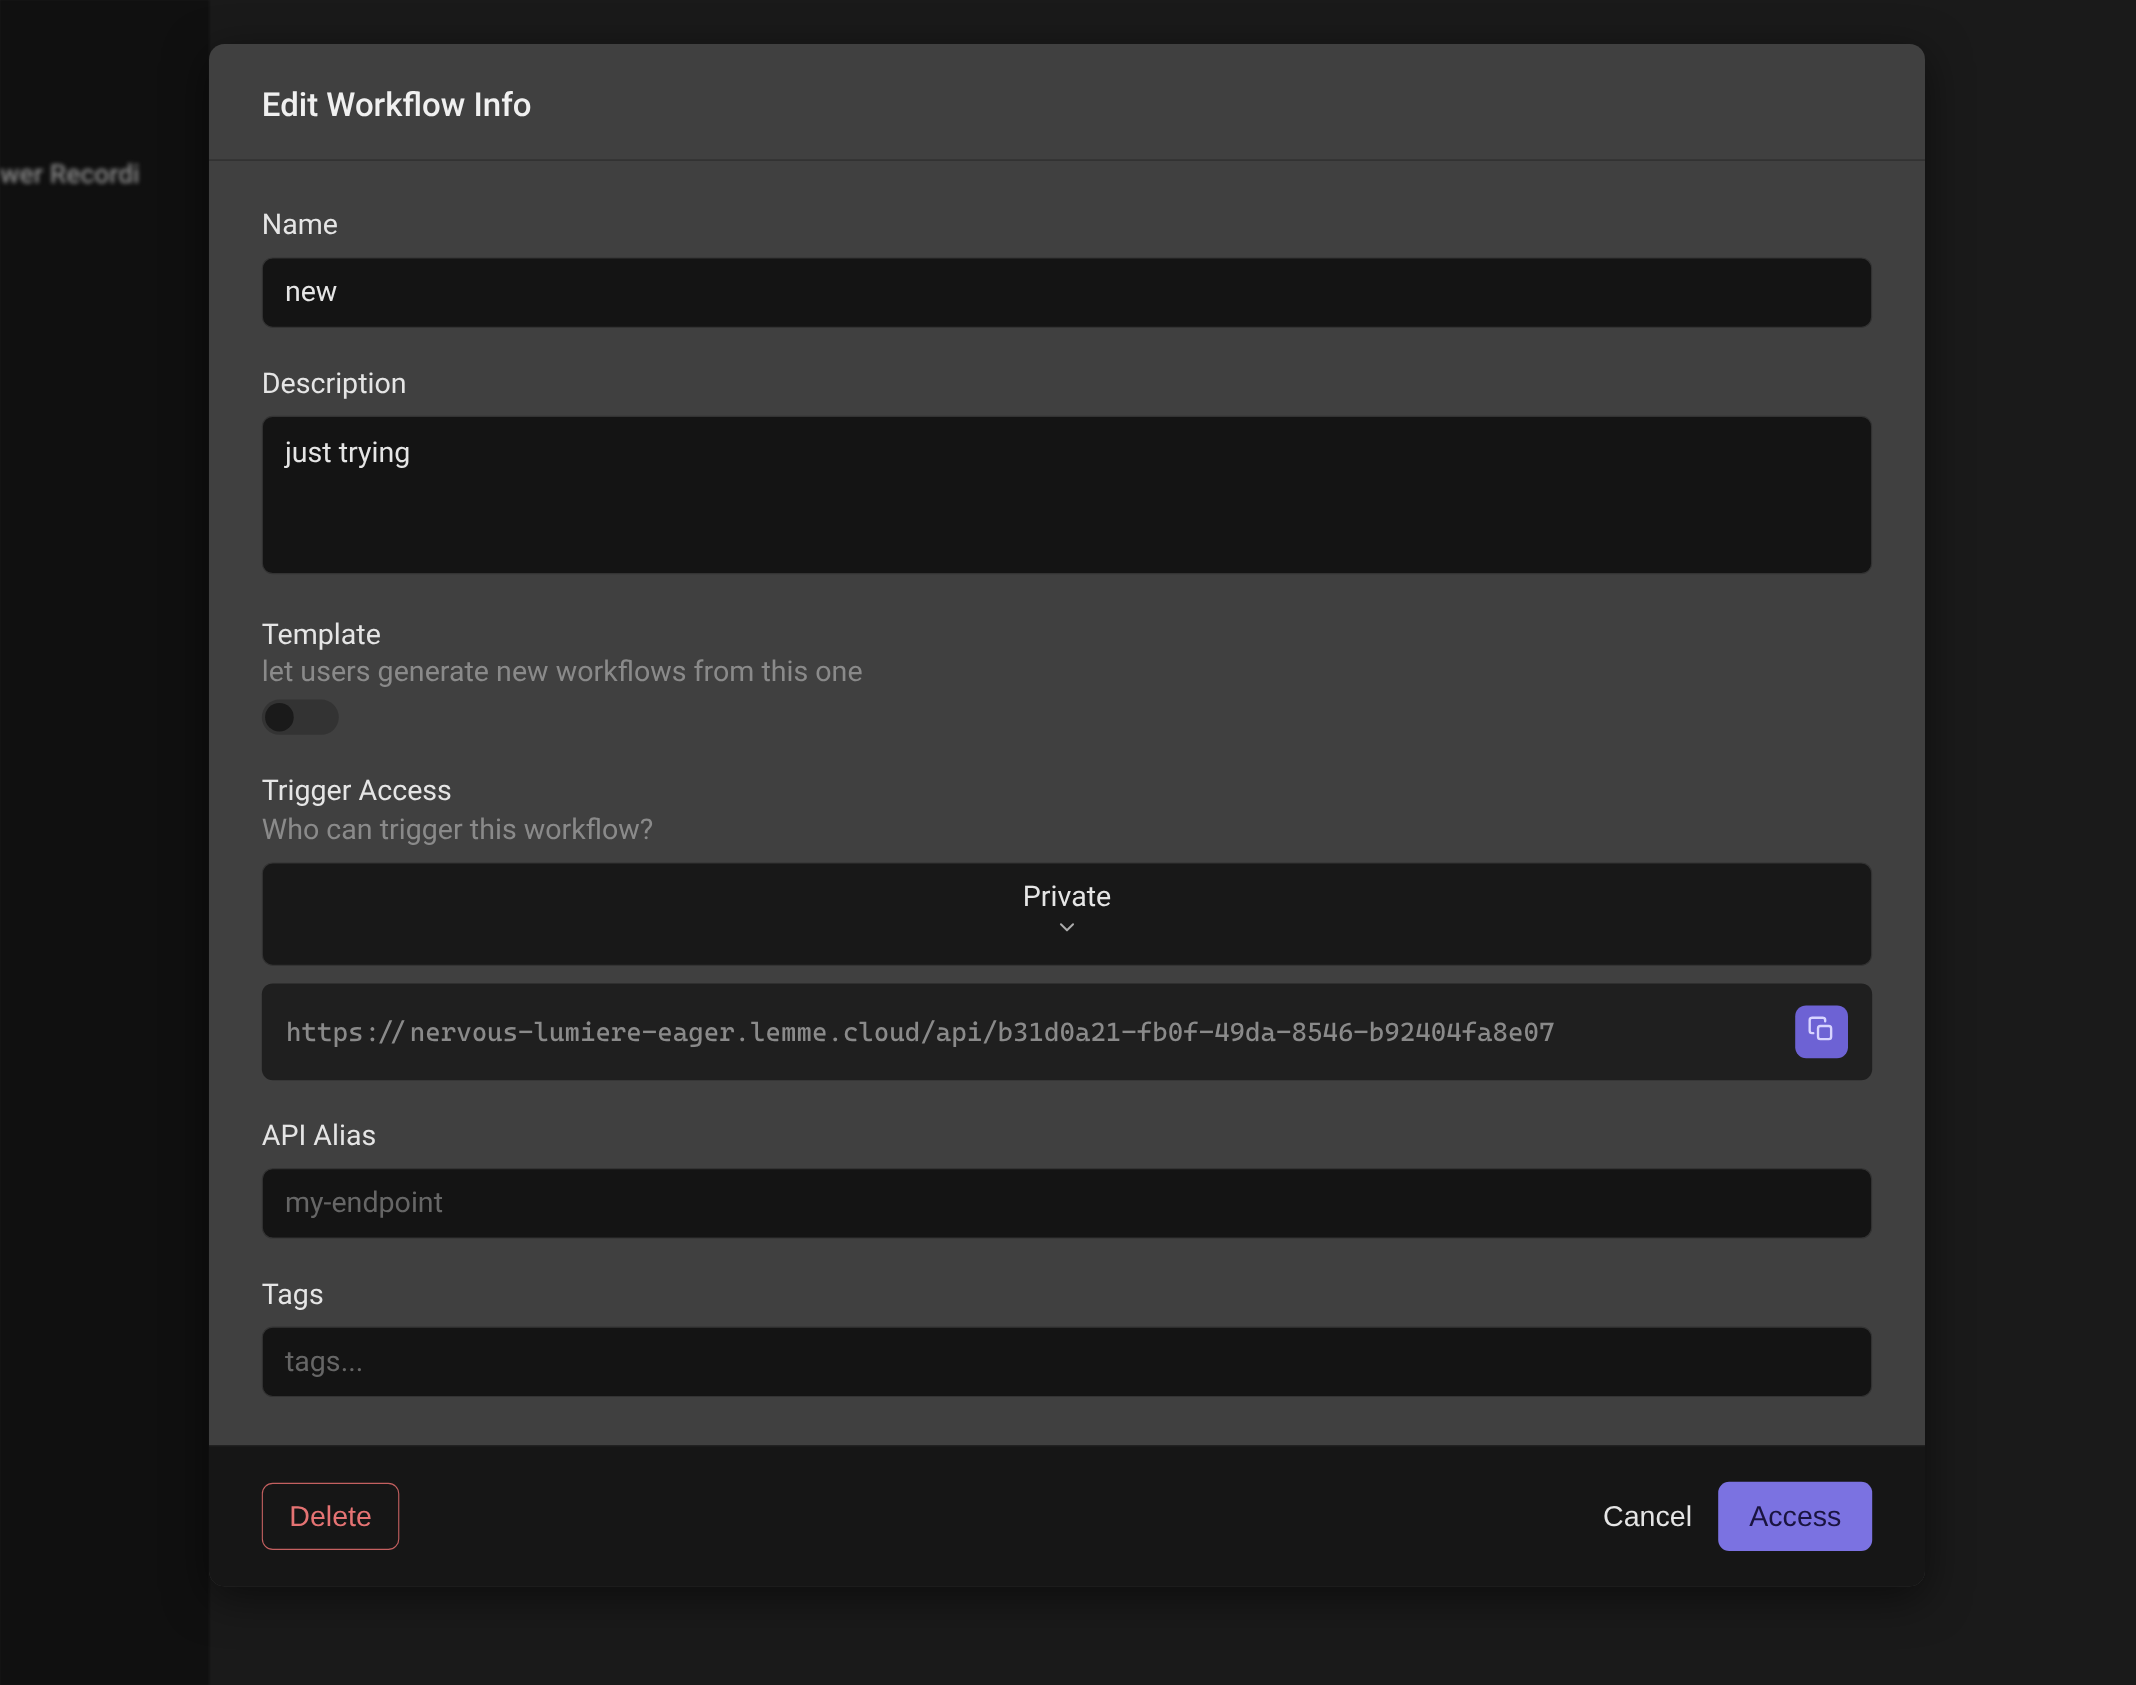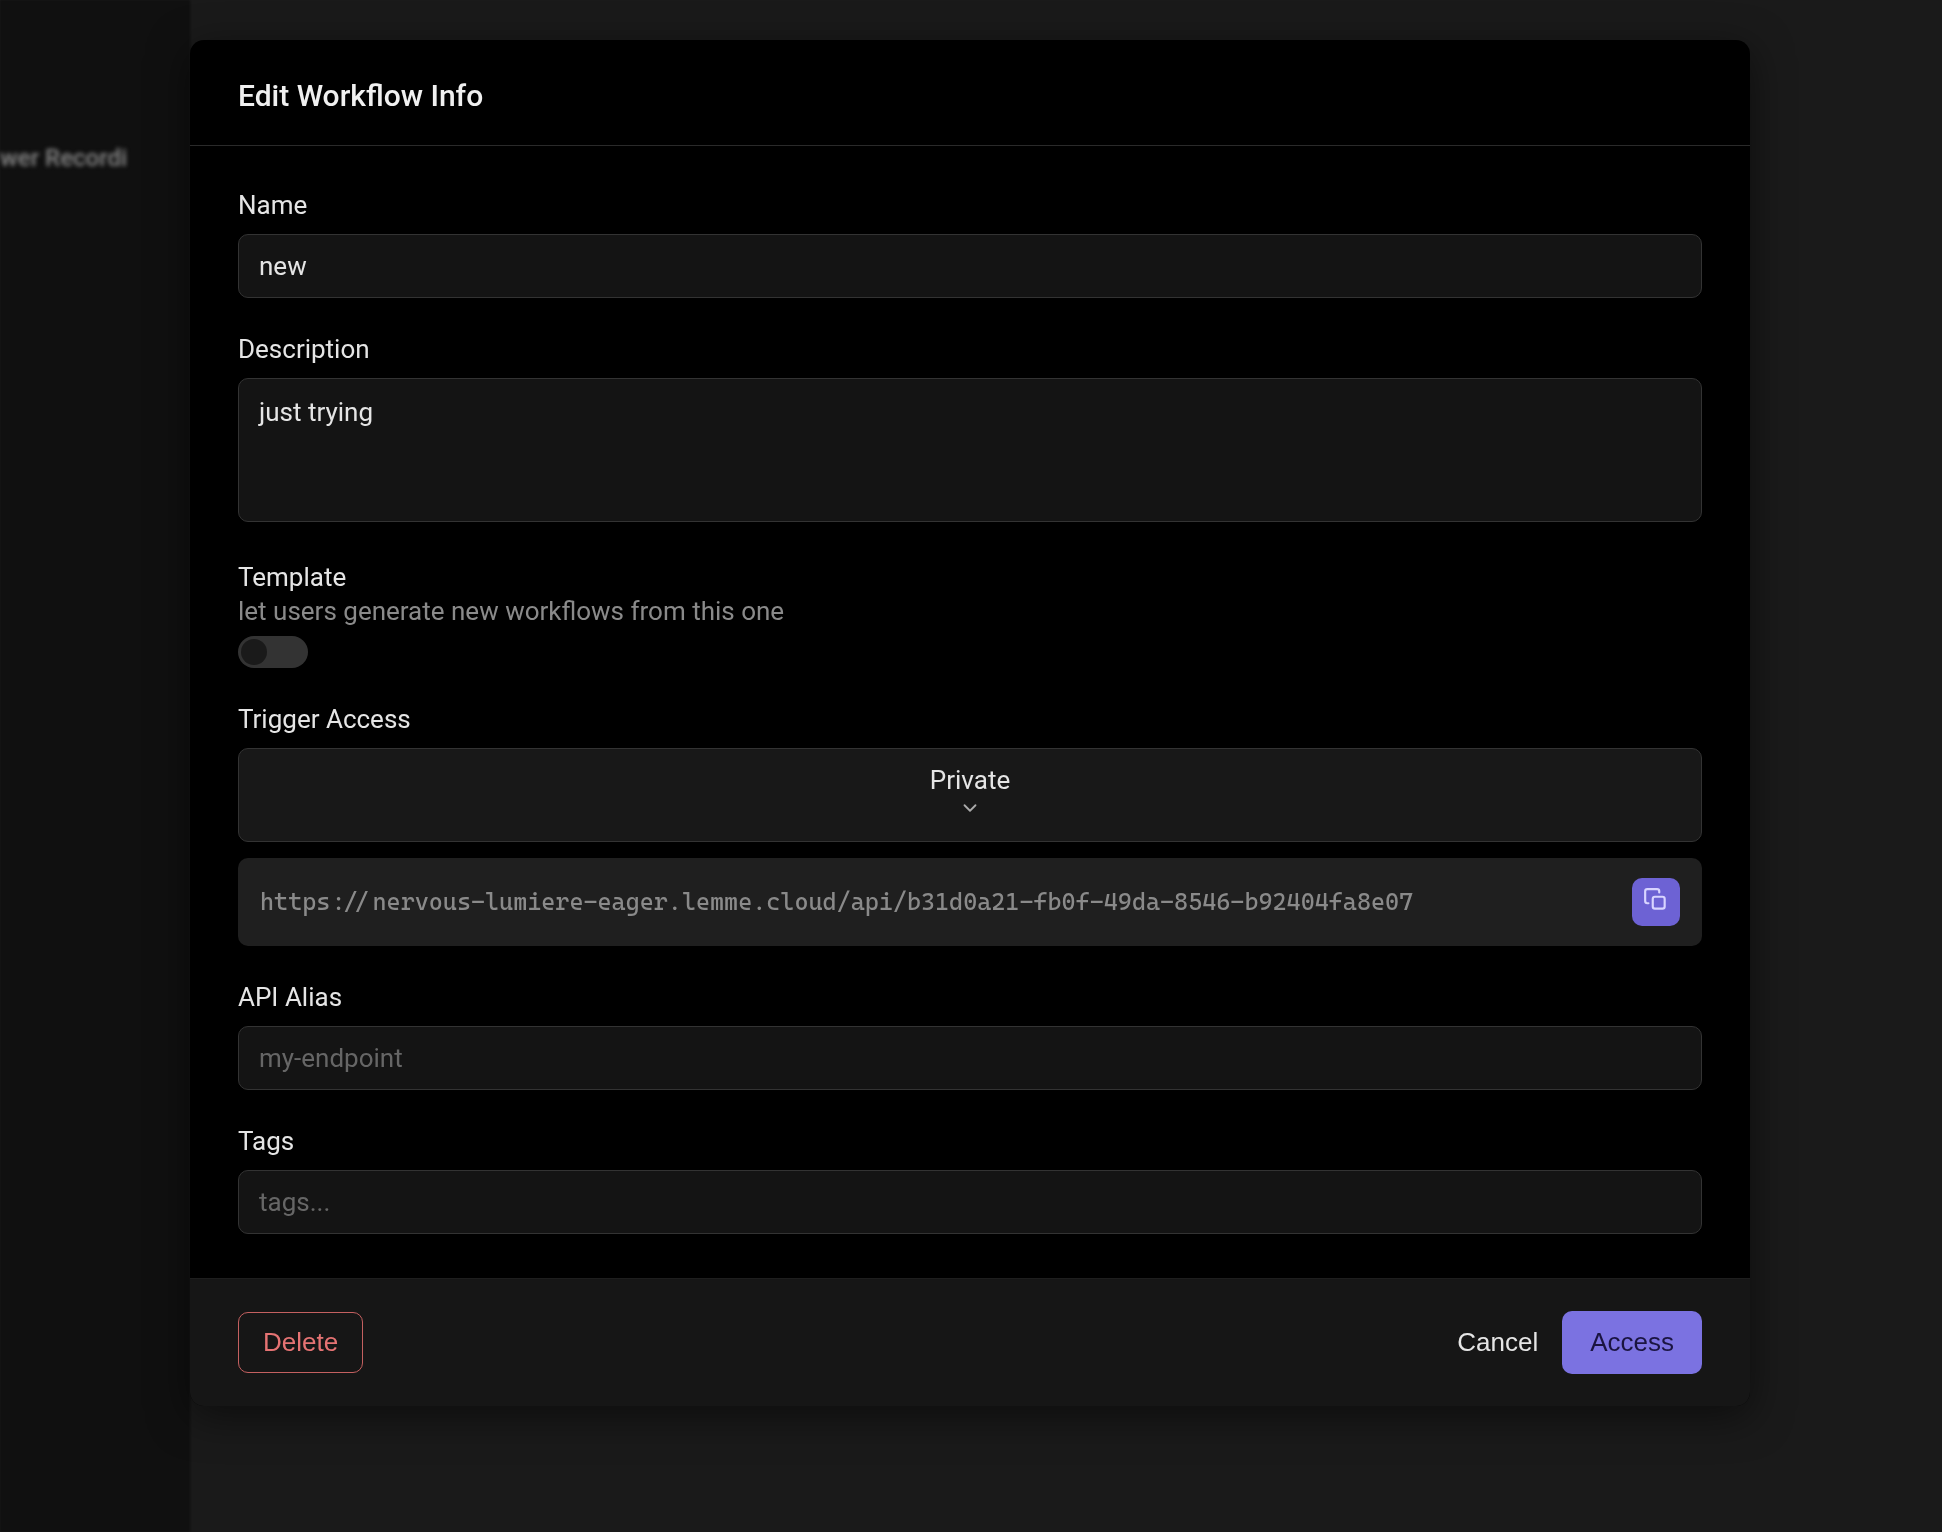--- a/index.html
+++ b/index.html
@@ -31,21 +31,21 @@
       left: 0px;
       color: #888;
       font-size: 24px;
       font-weight: 500;
       filter: blur(2px);
       z-index: 1;
     }
     .modal {
       position: relative;
       z-index: 10;
-      background: #000000;
+      background: #404040;
       border-radius: 14px;
       width: 1560px;
       margin: 0 0 0 190px;
       overflow: hidden;
       box-shadow: 0 10px 40px rgba(0,0,0,0.5);
     }
     .modal-header {
       padding: 38px 48px 32px 48px;
       border-bottom: 1px solid #2a2a2a;
     }
@@ -238,20 +238,21 @@
       <label class="label" style="margin-bottom:4px;">Template</label>
       <div class="sublabel" style="margin-bottom:6px;">let users generate new workflows from this one</div>
       <div class="toggle">
         <div class="toggle-knob"></div>
       </div>
     </div>
 
     <div class="form-group">
       <div class="trigger-row">
         <label class="label" style="margin-bottom:6px;">Trigger Access</label>
+        <div class="sublabel" style="margin-bottom:0;">Who can trigger this workflow?</div>
       </div>
       <div class="select">
         <span>Private</span>
         <span class="chevron">
           <svg width="22" height="22" viewBox="0 0 24 24" fill="none" stroke="currentColor" stroke-width="2" stroke-linecap="round" stroke-linejoin="round">
               <polyline points="6 9 12 15 18 9"></polyline>
             </svg>
         </span>
       </div>
       <div class="url-box">

